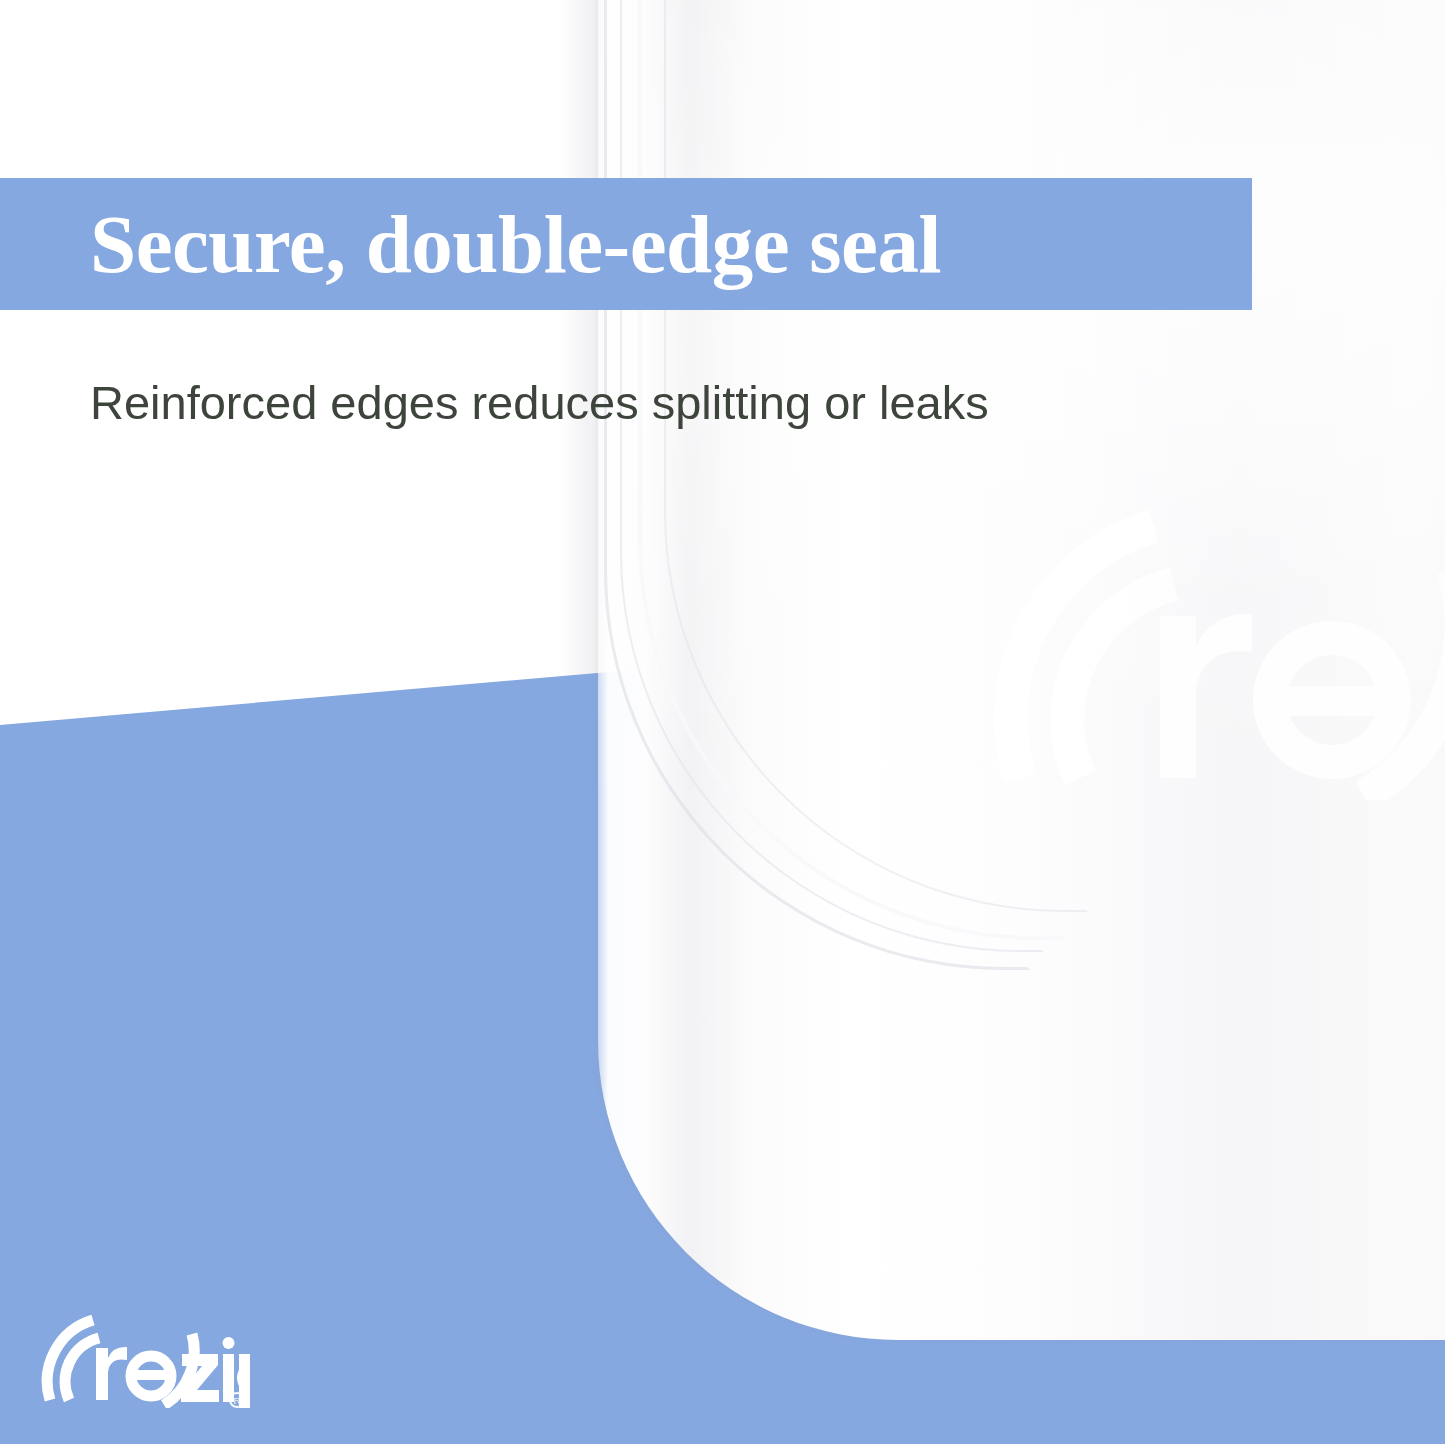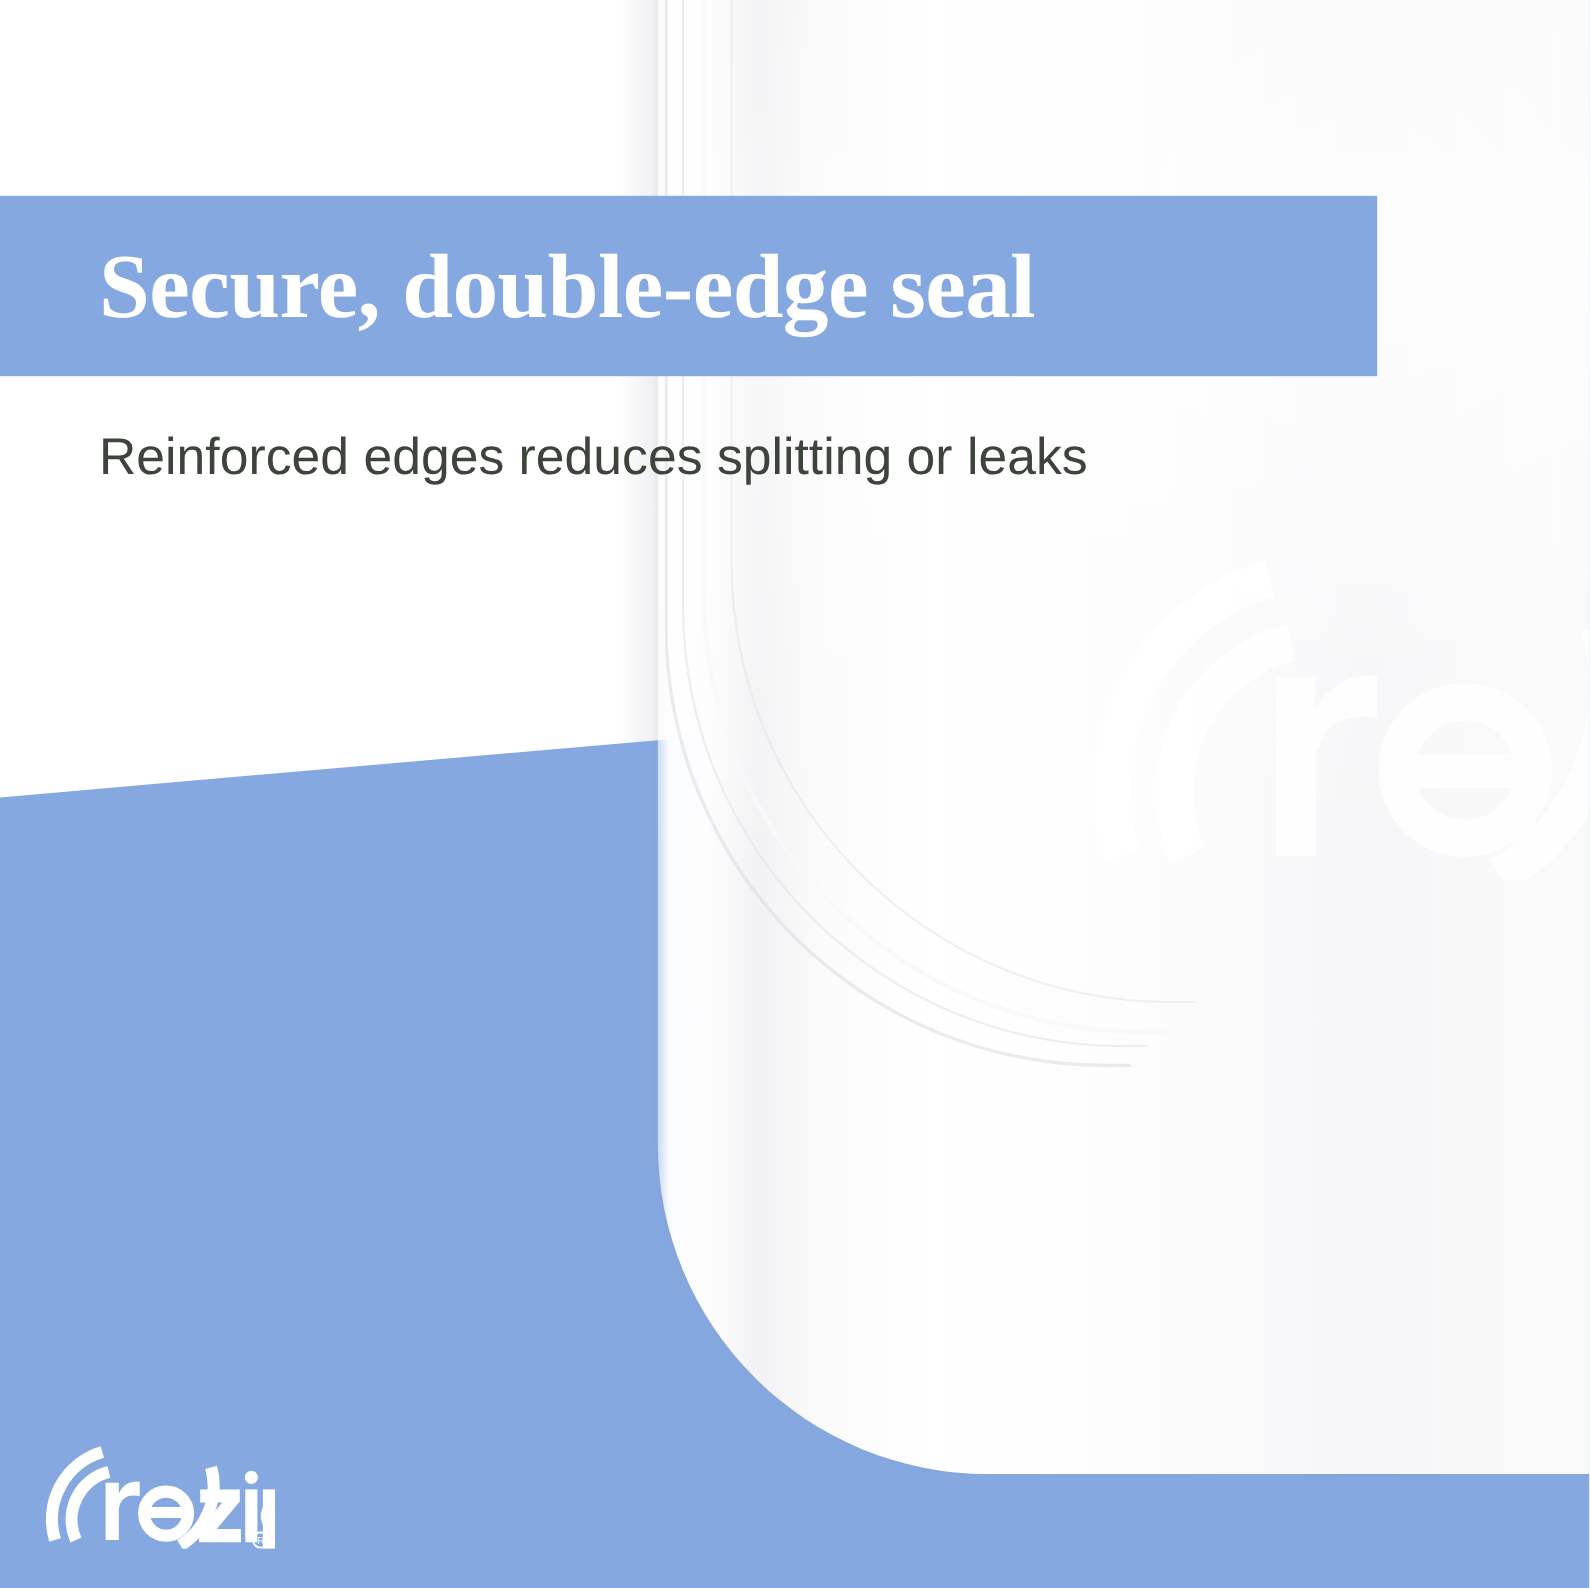--- a/index.html
+++ b/index.html
@@ -118,41 +118,41 @@
     opacity: 0.85;
     pointer-events: none;
   }
 
   
   .headline-band {
     position: absolute;
     left: 0;
     top: 178px;
     width: 1252px;
-    height: 164px;
+    height: 132px;
     background: var(--brand-blue, #86A8E0);
     display: flex;
     align-items: center;
   }
   .headline-text {
     font-family: "Liberation Serif", "DejaVu Serif", serif;
     font-weight: bold;
     font-size: 83px;
     line-height: 1;
     color: #ffffff;
     letter-spacing: -0.5px;
     margin-left: 90px;
     white-space: nowrap;
   }
 
   
   .body-copy {
     position: absolute;
     left: 90px;
-    top: 376px;
+    top: 364px;
     width: 1080px;
   }
   .body-line {
     font-family: "Liberation Sans", sans-serif;
     font-size: 47px;
     line-height: 78px;
     color: #3D443B;
     white-space: nowrap;
   }
 

